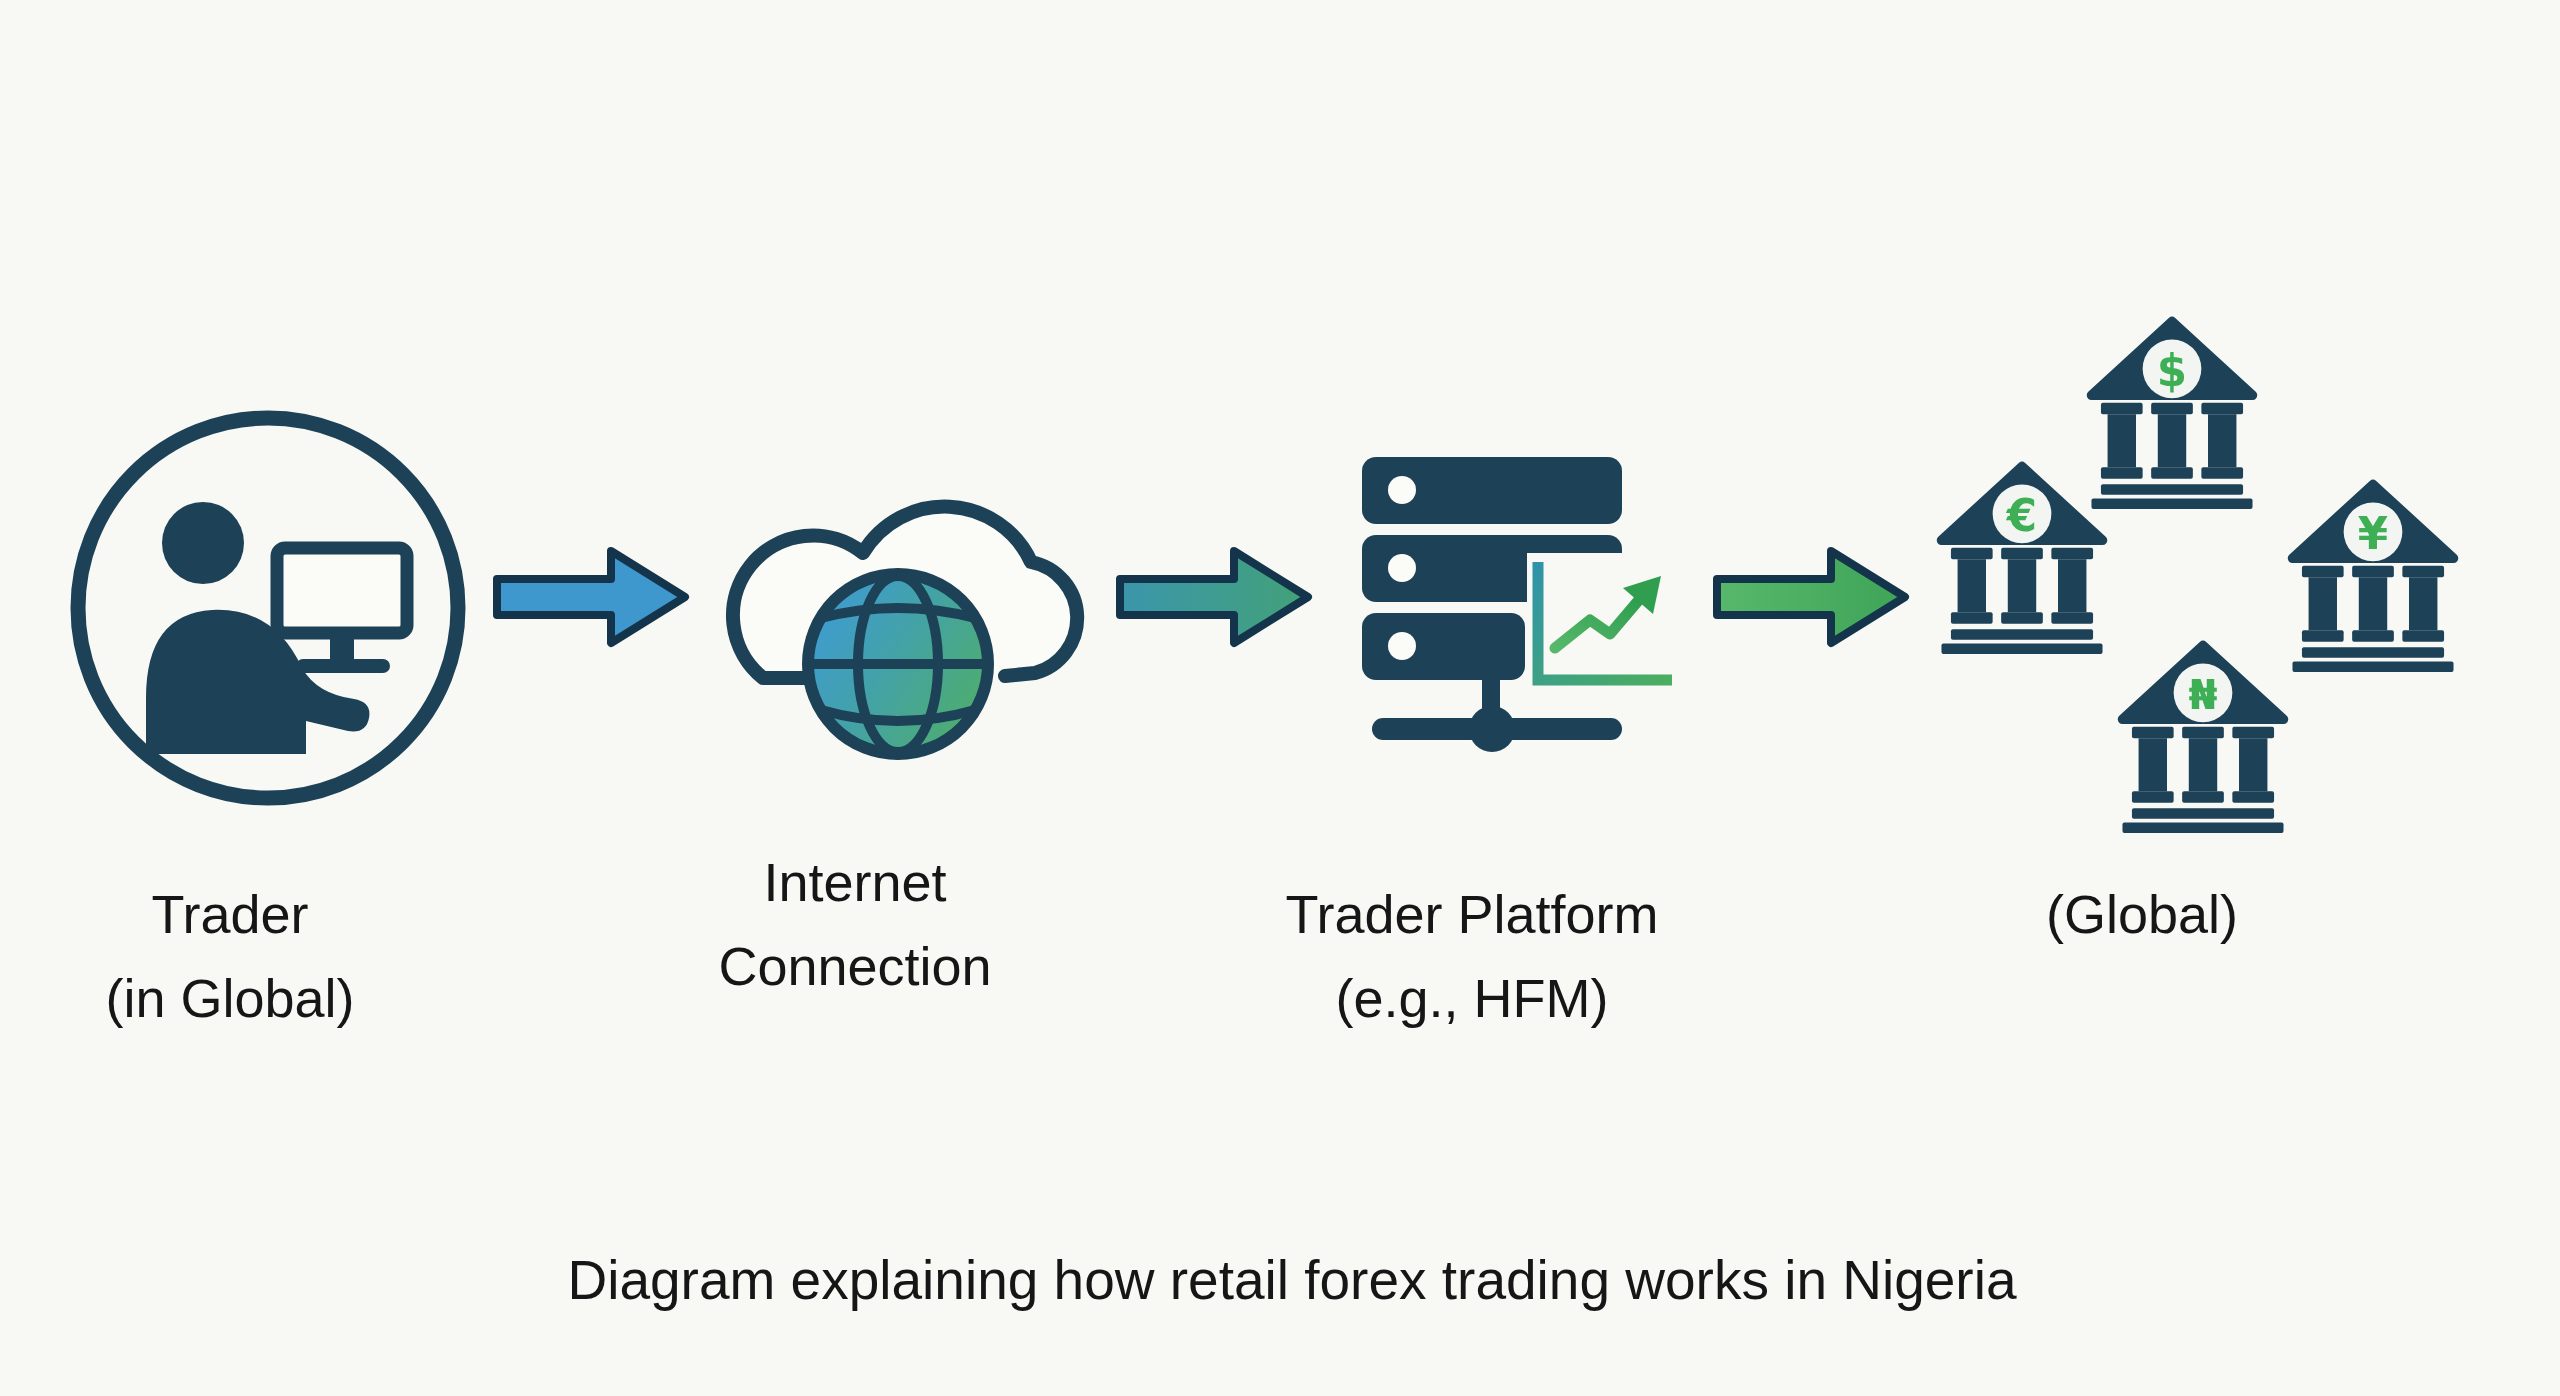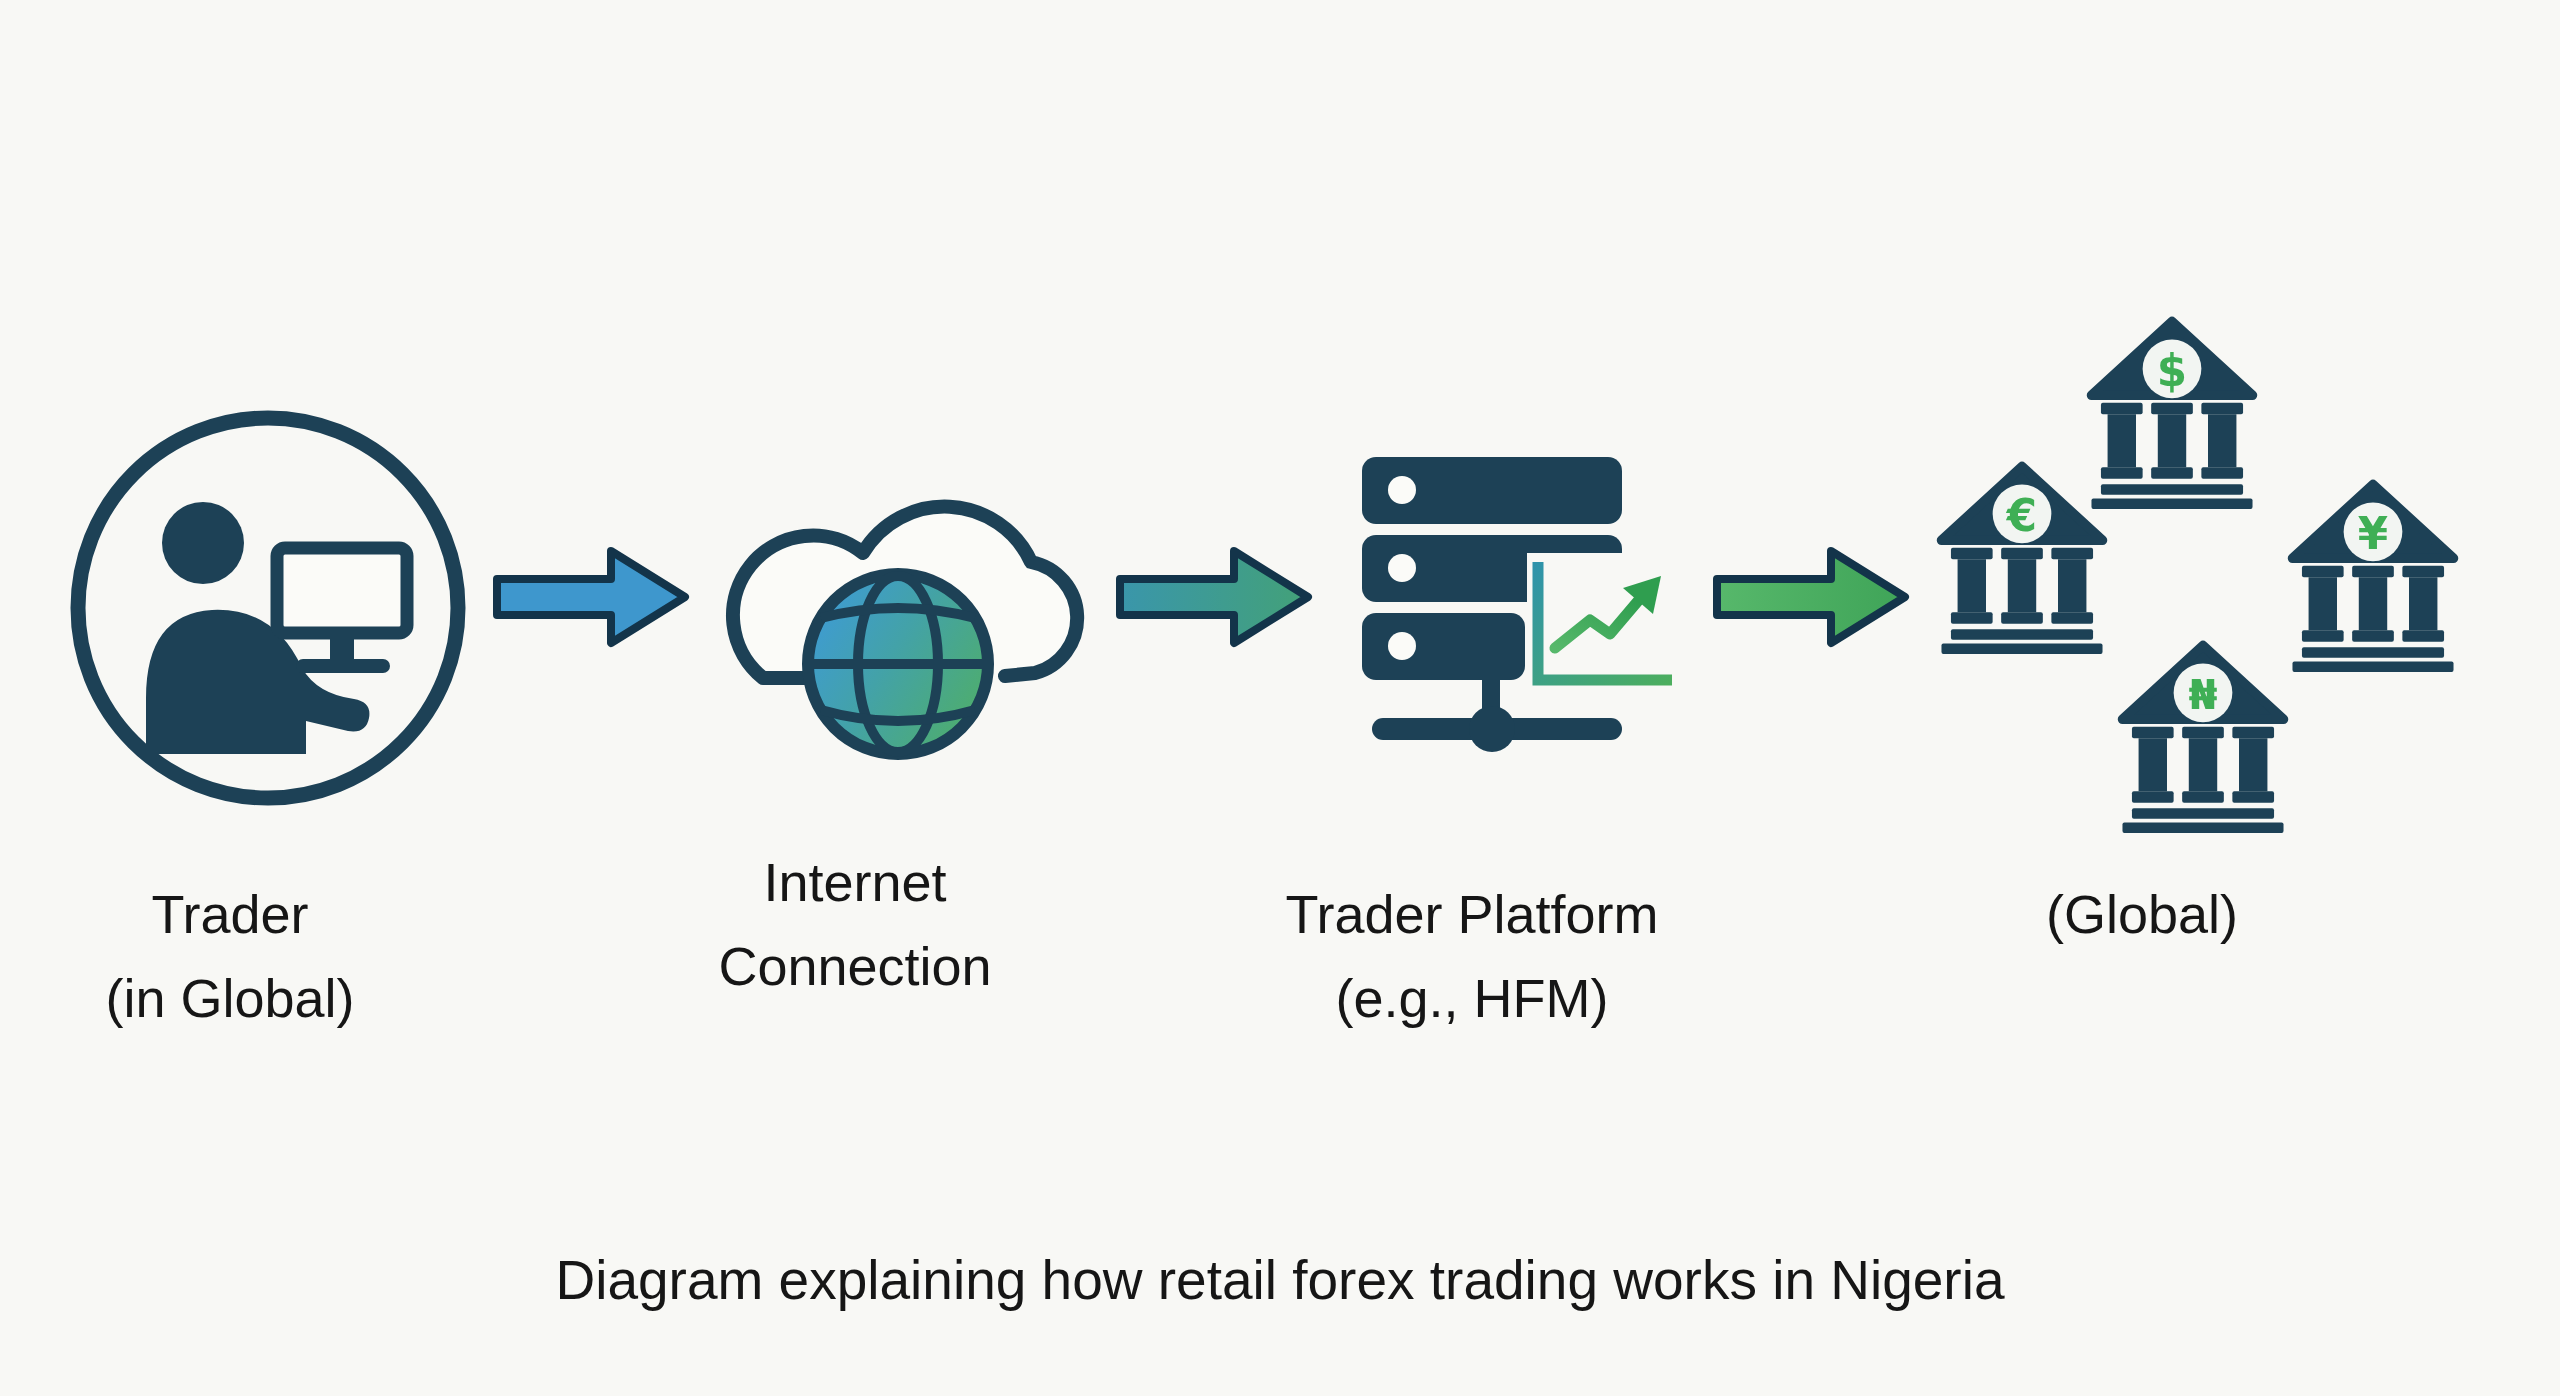--- a/index.html
+++ b/index.html
@@ -2,21 +2,21 @@
 <html><head>
 <meta charset="utf-8">
 <style>
   html,body{margin:0;padding:0;background:#f8f8f5;}
   .canvas{position:relative;width:2560px;height:1396px;background:#f8f8f5;overflow:hidden;
           font-family:"Liberation Sans",sans-serif;}
   .abs{position:absolute;}
   .node-label{position:absolute;transform:translateX(-50%);text-align:center;
               color:#161616;font-size:54px;line-height:84px;font-weight:400;white-space:nowrap;}
   .caption{position:absolute;transform:translateX(-50%);color:#161616;font-size:55px;
-           font-weight:400;white-space:nowrap;}
+           font-weight:400;white-space:nowrap;margin-left:12px;}
   svg{display:block;}
   .cursym{font-family:"DejaVu Sans",sans-serif;font-weight:bold;}
 </style>
 </head>
 <body>
 
 <div class="canvas">
 
   <svg class="abs" style="left:62px;top:402px;" width="412" height="412" viewBox="0 0 412 412">
     <circle cx="206" cy="206" r="190" fill="none" stroke="#1d4156" stroke-width="15"></circle>

